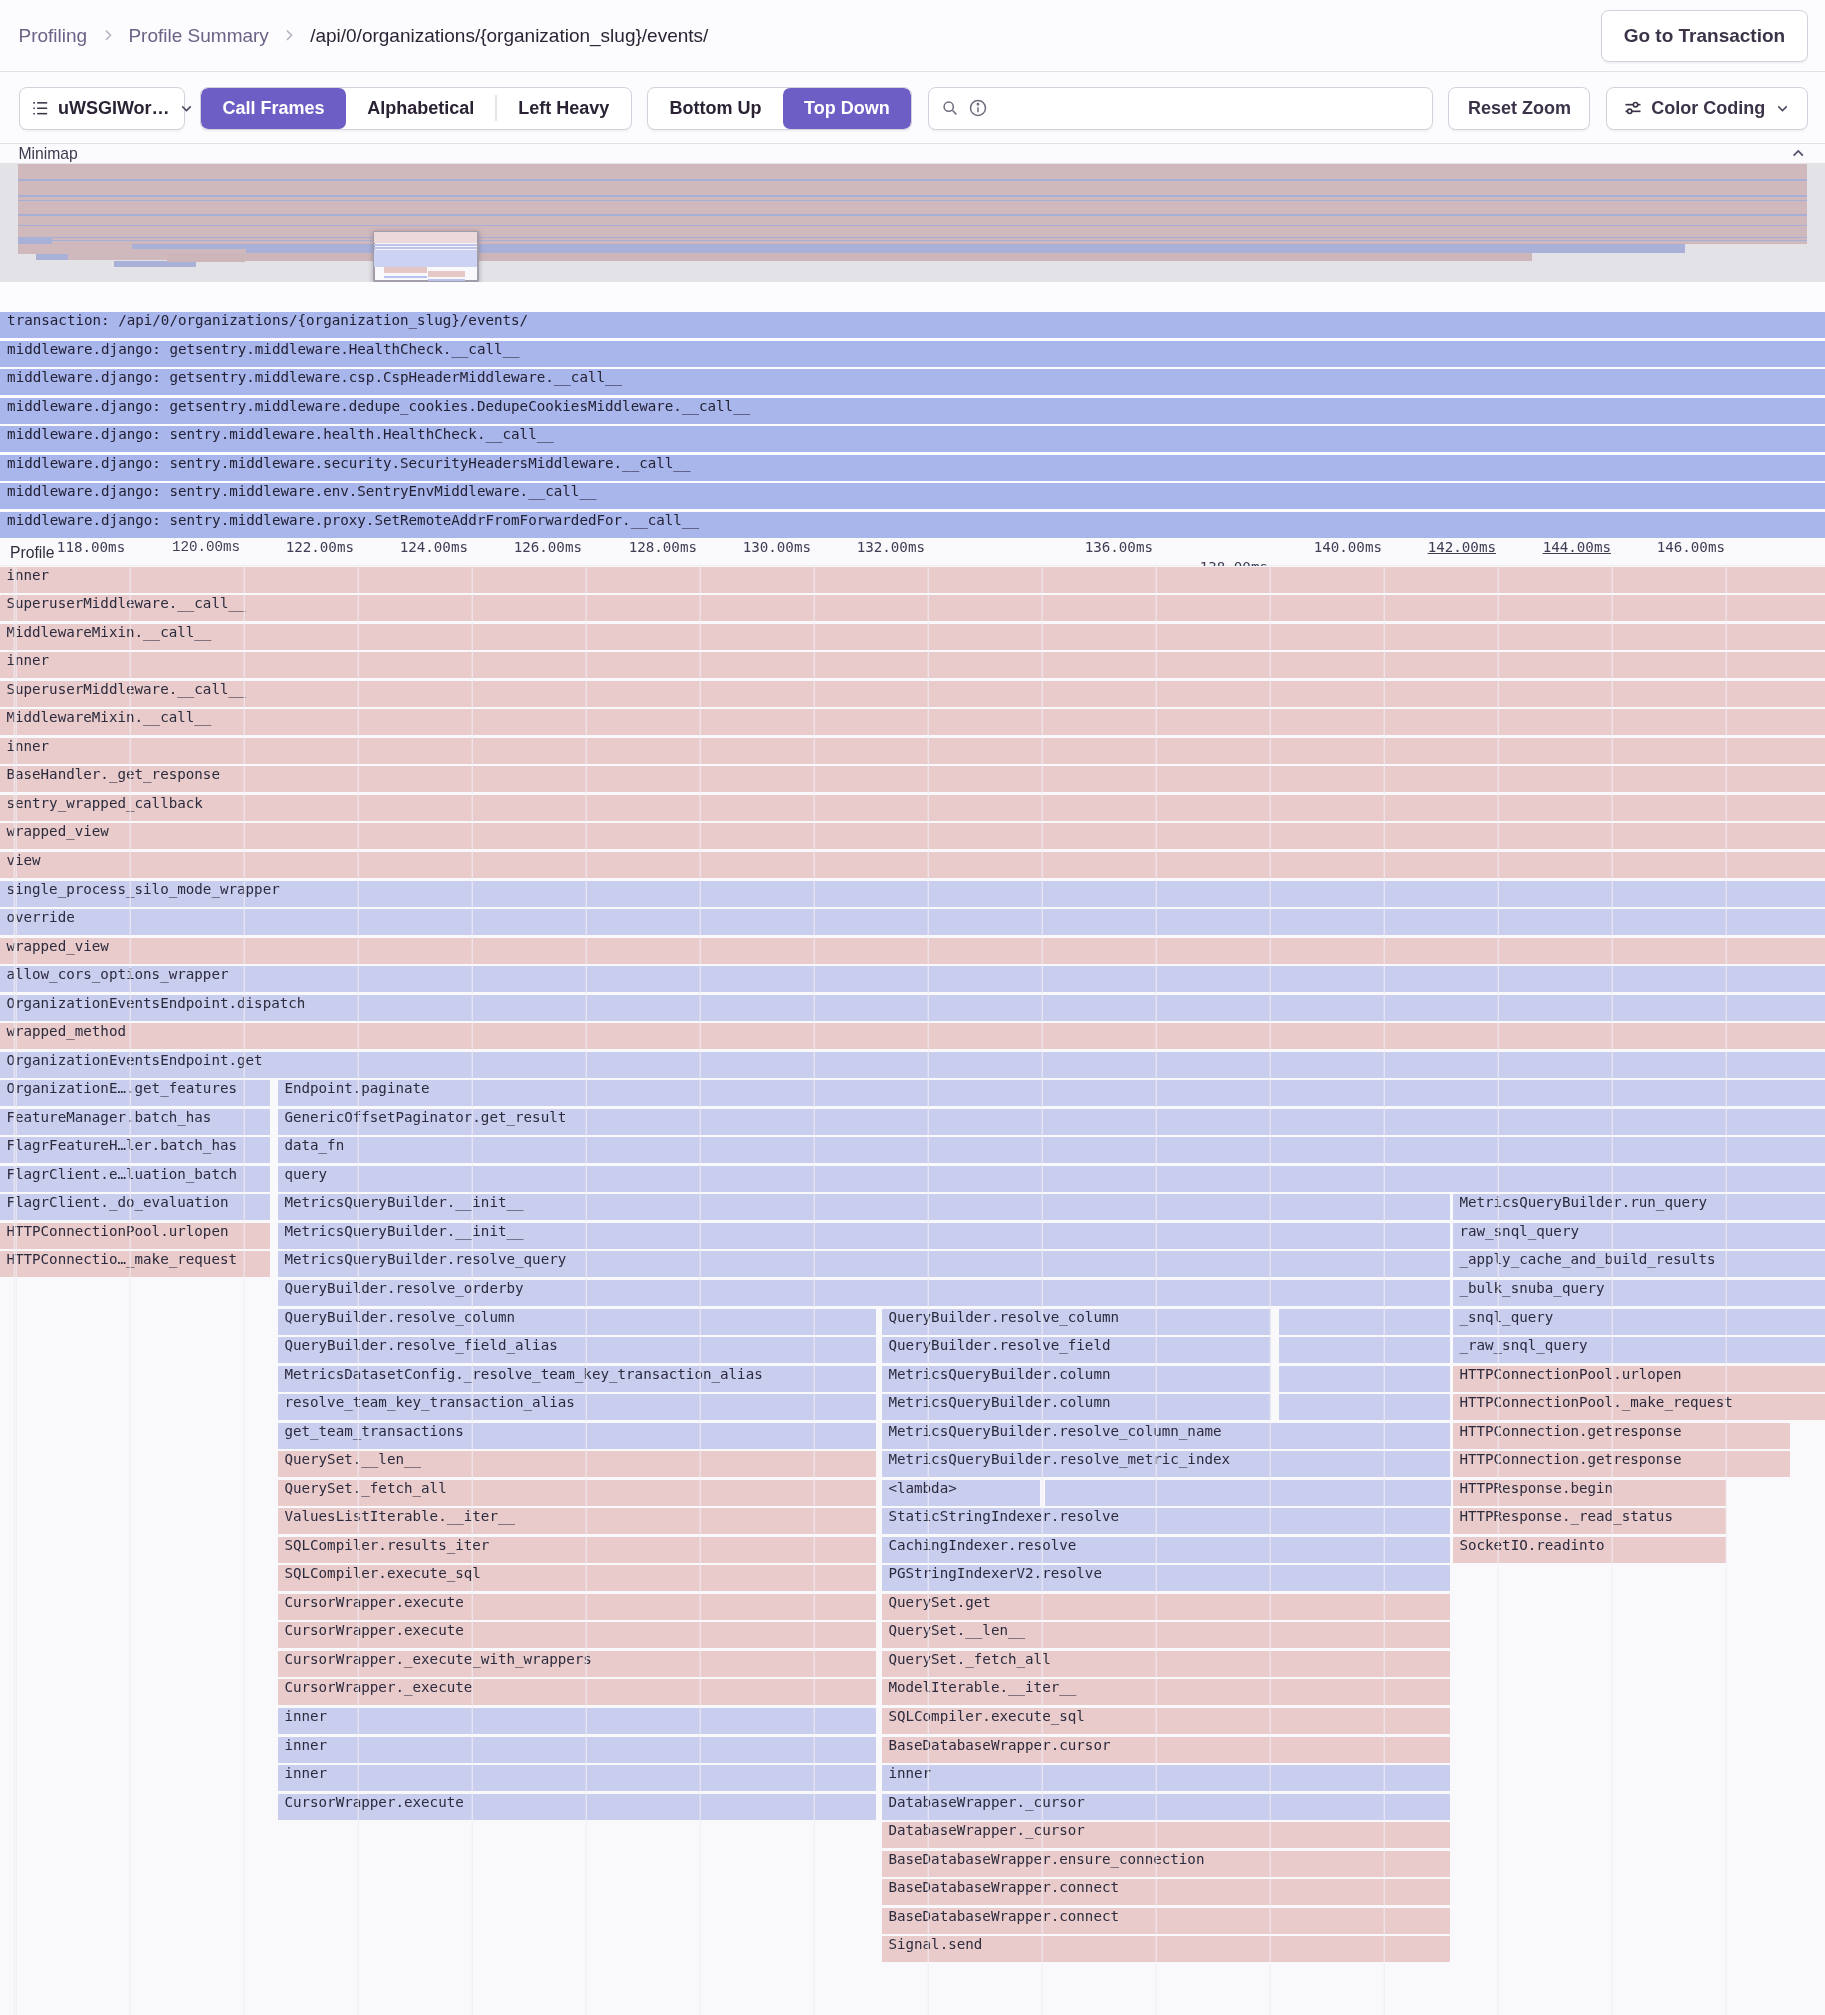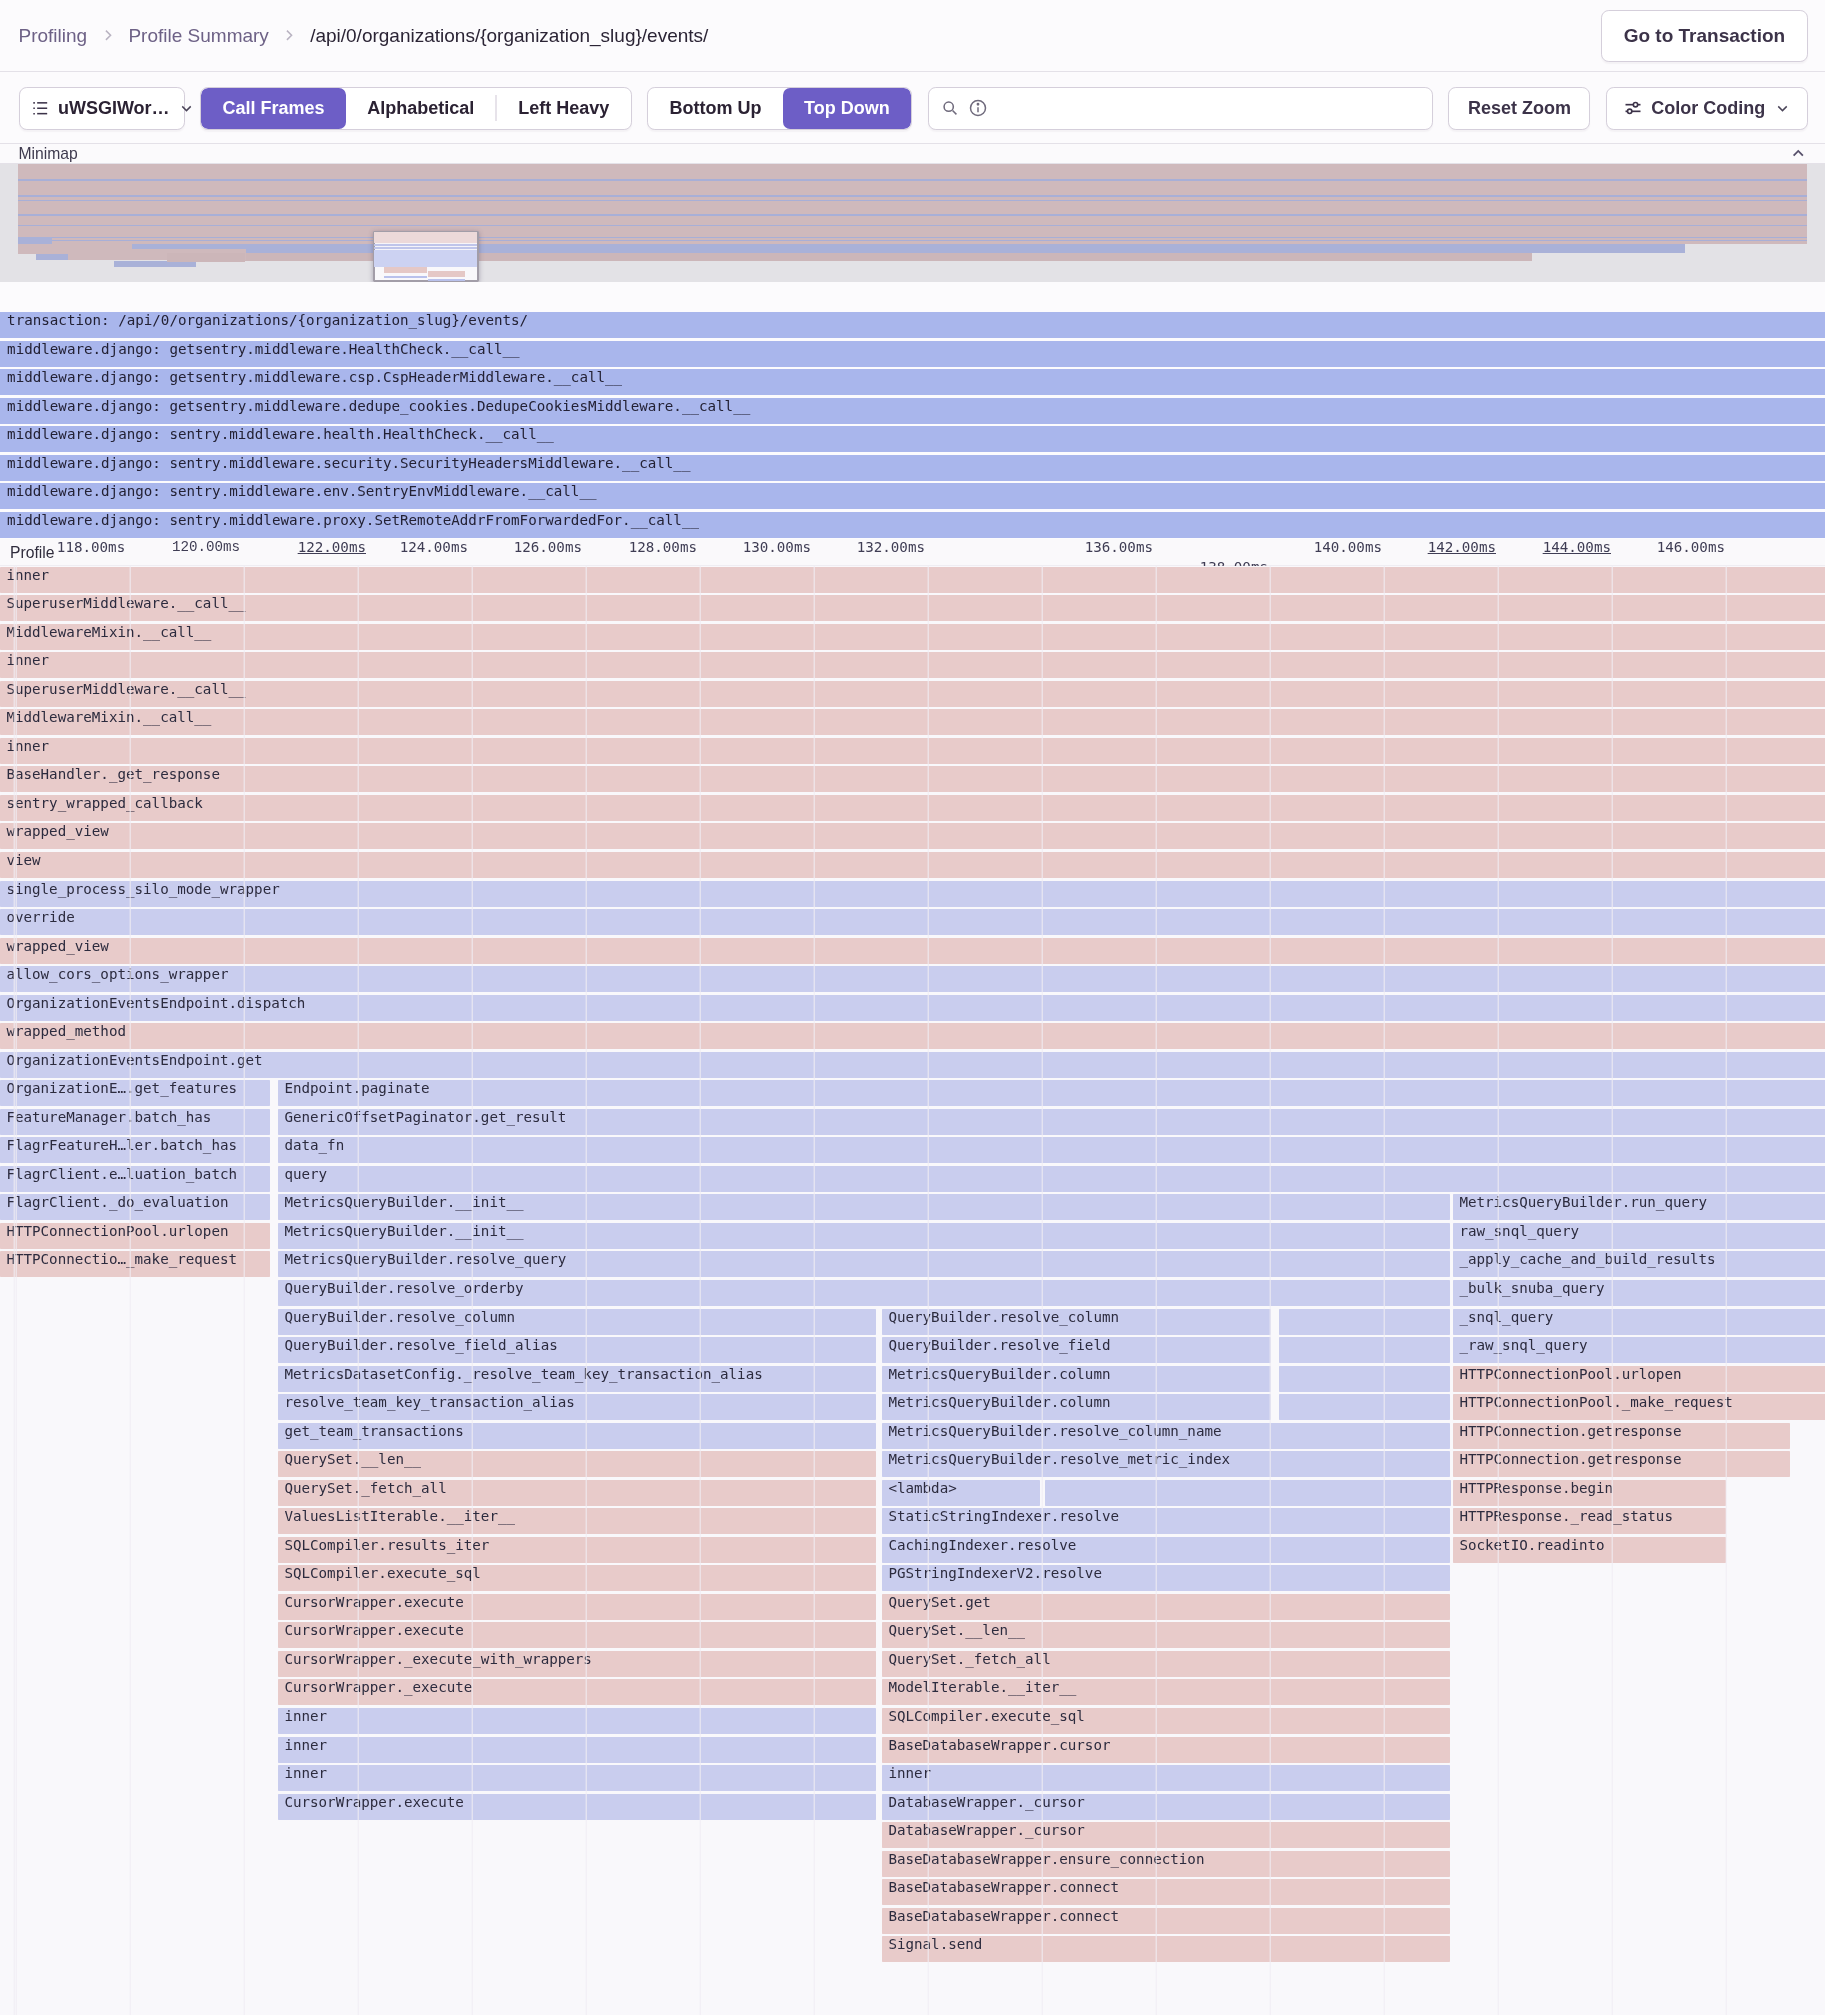--- a/index.html
+++ b/index.html
@@ -197,21 +197,21 @@
       <div class="t-row" style="top: 115px;">middleware.django: sentry.middleware.health.HealthCheck.__call__</div>
       <div class="t-row" style="top: 144px;">middleware.django: sentry.middleware.security.SecurityHeadersMiddleware.__call__</div>
       <div class="t-row" style="top: 172px;">middleware.django: sentry.middleware.env.SentryEnvMiddleware.__call__</div>
       <div class="t-row" style="top: 201px;">middleware.django: sentry.middleware.proxy.SetRemoteAddrFromForwardedFor.__call__</div>
     </div>
 
   <div class="axis" id="axis">
     <span class="profile-lbl">Profile</span>
   <span class="tick" style="left: -12.8px;">118.00ms</span>
       <span class="tick" style="left: 102px; font-family: Liberation Mono, monospace;">120.00ms</span>
-      <span class="tick" style="left: 228px; text-decoration: underline;">122.00ms</span>
+      <span class="tick" style="left: 216px;">122.00ms</span>
       <span class="tick" style="left: 330px;">124.00ms</span>
       <span class="tick" style="left: 444px;">126.00ms</span>
       <span class="tick" style="left: 559px;">128.00ms</span>
       <span class="tick" style="left: 673px;">130.00ms</span>
       <span class="tick" style="left: 787px;">132.00ms</span>
       <span class="tick" style="left: 901px; margin-top: 38px;">134.00ms</span>
       <span class="tick" style="left: 1015px;">136.00ms</span>
       <span class="tick" style="left: 1130px; margin-top: 20px;">138.00ms</span>
       <span class="tick" style="left: 1244px;">140.00ms</span>
       <span class="tick" style="left: 1358px; text-decoration: underline;">142.00ms</span>

